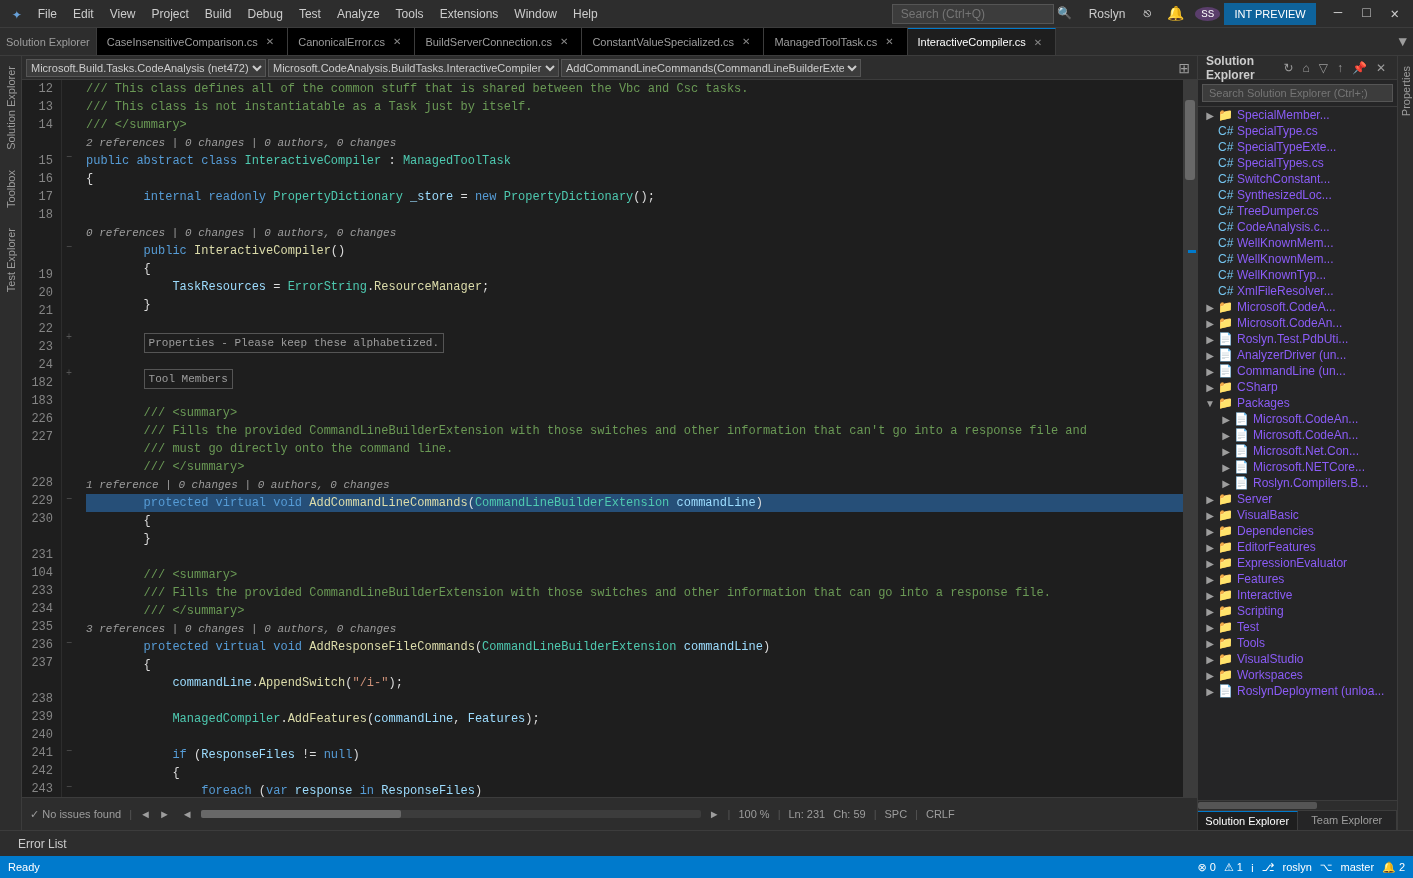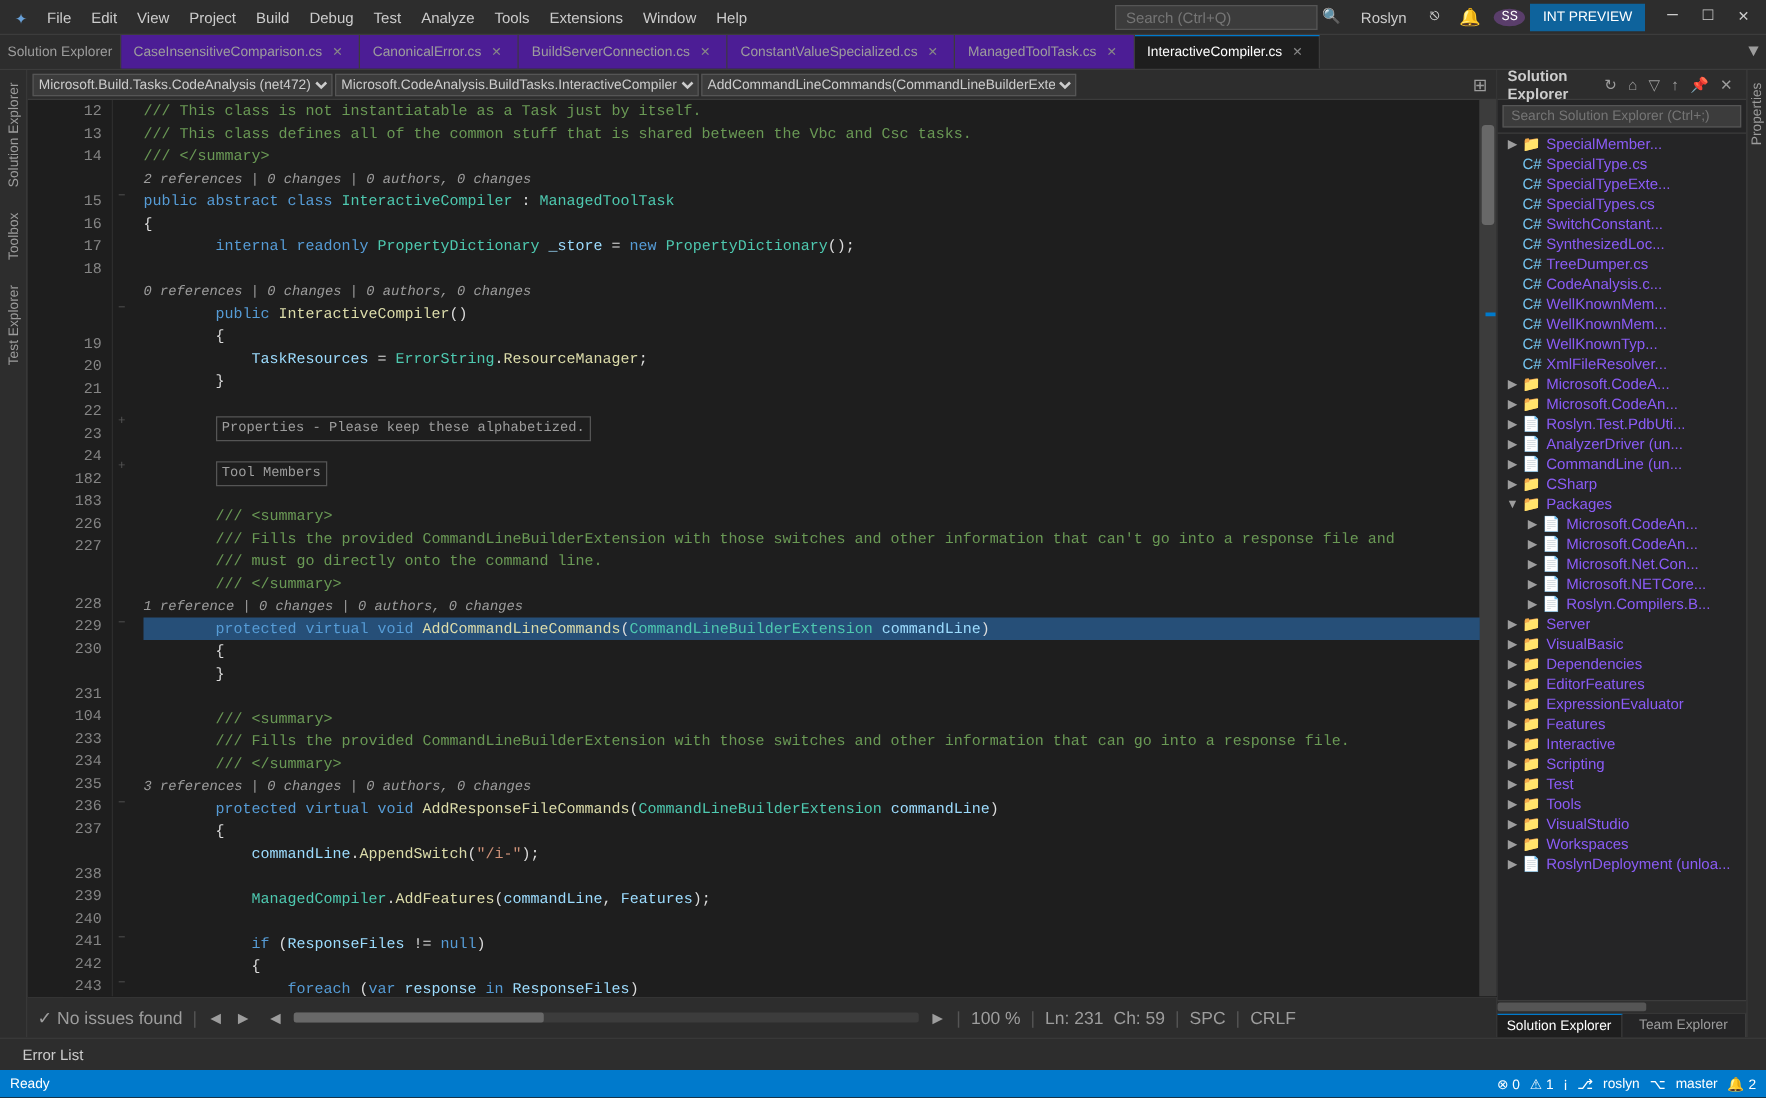--- a/index.html
+++ b/index.html
@@ -11,51 +11,51 @@
     .menu-item { color: #ccc; padding: 4px 8px; font-size: 12px; font-family: 'Segoe UI', sans-serif; cursor: pointer; white-space: nowrap; }
     .search-box { margin-left: auto; background: #3c3c3c; border: 1px solid #555; color: #ccc; padding: 2px 8px; font-size: 12px; width: 162px; height: 20px; font-family: 'Segoe UI', sans-serif; }
     .menu-profile { color: #ccc; padding: 4px 8px; font-family: 'Segoe UI', sans-serif; font-size: 12px; }
     .menu-right-icon { color: #ccc; padding: 2px 6px; font-size: 14px; cursor: pointer; }
     .int-preview-btn { background: #0e639c; color: #fff; padding: 2px 10px; font-size: 11px; font-family: 'Segoe UI', sans-serif; border: none; cursor: pointer; white-space: nowrap; height: 22px; }
     .win-controls { display: flex; margin-left: 4px; }
     .win-ctrl { color: #ccc; padding: 2px 10px; font-size: 14px; cursor: pointer; }
 
     
     .tab-bar { background: #2d2d2d; display: flex; align-items: stretch; height: 28px; border-bottom: 1px solid #3c3c3c; flex-shrink: 0; overflow: hidden; }
-    .tab { display: flex; align-items: center; padding: 0 10px; gap: 5px; font-size: 12px; font-family: 'Segoe UI', sans-serif; color: #9d9d9d; border-right: 1px solid #3c3c3c; cursor: pointer; white-space: nowrap; background: #4c1d95; }
+    .tab { display: flex; align-items: center; padding: 0 10px; gap: 5px; font-size: 12px; font-family: 'Segoe UI', sans-serif; color: #9d9d9d; border-right: 1px solid #3c3c3c; cursor: pointer; white-space: nowrap; background: #000000; }
     .tab.active { background: #1e1e1e; color: #fff; border-top: 1px solid #007acc; }
     .tab-close { font-size: 10px; color: #888; cursor: pointer; padding: 1px 3px; }
 
     
     .main-area { display: flex; flex: 1; overflow: hidden; }
 
     
     .left-panels { display: flex; flex-direction: column; width: 22px; background: #2d2d2d; border-right: 1px solid #3c3c3c; flex-shrink: 0; align-items: center; }
     .side-tab { writing-mode: vertical-rl; transform: rotate(180deg); color: #9d9d9d; font-size: 11px; font-family: 'Segoe UI', sans-serif; padding: 10px 3px; cursor: pointer; white-space: nowrap; }
 
     
     .editor-container { flex: 1; display: flex; flex-direction: column; overflow: hidden; }
 
     
     .editor-nav { background: #2d2d2d; display: flex; align-items: center; height: 24px; border-bottom: 1px solid #3c3c3c; flex-shrink: 0; gap: 2px; padding: 0 4px; }
     .editor-nav select { background: #3c3c3c; color: #ccc; border: 1px solid #555; font-size: 11px; height: 18px; font-family: 'Segoe UI', sans-serif; max-width: 380px; }
     .editor-icons { display: flex; margin-left: auto; gap: 2px; }
     .editor-icon-btn { color: #9d9d9d; background: none; border: none; cursor: pointer; font-size: 14px; padding: 0 3px; }
 
     
-    .code-editor { flex: 1; overflow: auto; background: #1e1e1e; display: flex; position: relative; padding-left: 28px; }
+    .code-editor { flex: 1; overflow: auto; background: #1e1e1e; display: flex; position: relative; }
     .line-numbers { background: #1e1e1e; color: #858585; text-align: right; padding: 0 8px 0 8px; font-size: 12px; line-height: 18px; user-select: none; flex-shrink: 0; min-width: 40px; border-right: 1px solid #2d2d2d; }
     .code-content { flex: 1; padding: 0 0 0 10px; font-size: 12px; line-height: 18px; overflow-x: auto; }
 
     
     .editor-scrollbar { width: 14px; background: #3c3c3c; flex-shrink: 0; position: relative; }
     .scrollbar-thumb { width: 10px; margin: 0 2px; background: #686868; border-radius: 3px; position: absolute; top: 20px; height: 80px; cursor: pointer; }
 
     
-    .editor-status { background: #2d2d2d; height: 22px; display: flex; align-items: center; padding: 16px 8px; gap: 8px; font-size: 14px; font-family: 'Segoe UI', sans-serif; color: #9d9d9d; border-top: 1px solid #3c3c3c; flex-shrink: 0; }
+    .editor-status { background: #2d2d2d; height: 22px; display: flex; align-items: center; padding: 16px 8px; gap: 8px; font-size: 11px; font-family: 'Segoe UI', sans-serif; color: #9d9d9d; border-top: 1px solid #3c3c3c; flex-shrink: 0; }
     .editor-status-sep { color: #555; }
 
     
     .solution-explorer { width: 200px; background: #252526; border-left: 1px solid #3c3c3c; display: flex; flex-direction: column; flex-shrink: 0; }
     .se-header { background: #2d2d2d; padding: 4px 8px; font-size: 12px; font-family: 'Segoe UI', sans-serif; color: #ccc; display: flex; align-items: center; justify-content: space-between; border-bottom: 1px solid #3c3c3c; height: 24px; }
     .se-header-title { font-weight: bold; }
     .se-header-icons { display: flex; gap: 3px; }
     .se-icon-btn { color: #9d9d9d; cursor: pointer; font-size: 12px; padding: 1px 3px; }
     .se-search { padding: 4px; border-bottom: 1px solid #3c3c3c; }
     .se-search input { width: 100%; background: #3c3c3c; border: 1px solid #555; color: #ccc; padding: 2px 6px; font-size: 11px; font-family: 'Segoe UI', sans-serif; }
@@ -269,22 +269,22 @@
         <div style="height:18px;"></div>
         <div style="height:18px;"></div>
         <div style="height:18px;color:#555;text-align:center;cursor:pointer;font-size:10px;">−</div>
         <div style="height:18px;"></div>
         <div style="height:18px;color:#555;text-align:center;cursor:pointer;font-size:10px;">−</div>
         <div style="height:18px;"></div>
 
       </div>
 
       <div class="code-content">
+        <div style="height:18px;"><span class="comment">    /// This class defines all of the common stuff that is shared between the Vbc and Csc tasks.</span></div>
         <div style="height:18px;"><span class="comment">    /// This class is not instantiatable as a Task just by itself.</span></div>
-        <div style="height:18px;"><span class="comment">    /// This class defines all of the common stuff that is shared between the Vbc and Csc tasks.</span></div>
         <div style="height:18px;"><span class="comment">    /// &lt;/summary&gt;</span></div>
         <div style="height:18px;"><span class="ref-info">2 references | 0 changes | 0 authors, 0 changes</span></div>
         <div style="height:18px;"><span class="kw">    public abstract class</span> <span class="type">InteractiveCompiler</span> : <span class="type">ManagedToolTask</span></div>
         <div style="height:18px;">    {</div>
         <div style="height:18px;">&nbsp;&nbsp;&nbsp;&nbsp;&nbsp;&nbsp;&nbsp;&nbsp;<span class="kw">internal readonly</span> <span class="type">PropertyDictionary</span> <span class="param">_store</span> = <span class="kw">new</span> <span class="type">PropertyDictionary</span>();</div>
         <div style="height:18px;"></div>
         <div style="height:18px;"><span class="ref-info">0 references | 0 changes | 0 authors, 0 changes</span></div>
         <div style="height:18px;">&nbsp;&nbsp;&nbsp;&nbsp;&nbsp;&nbsp;&nbsp;&nbsp;<span class="kw">public</span> <span class="method">InteractiveCompiler</span>()</div>
         <div style="height:18px;">&nbsp;&nbsp;&nbsp;&nbsp;&nbsp;&nbsp;&nbsp;&nbsp;{</div>
         <div style="height:18px;">&nbsp;&nbsp;&nbsp;&nbsp;&nbsp;&nbsp;&nbsp;&nbsp;&nbsp;&nbsp;&nbsp;&nbsp;<span class="param">TaskResources</span> = <span class="type">ErrorString</span>.<span class="method">ResourceManager</span>;</div>

